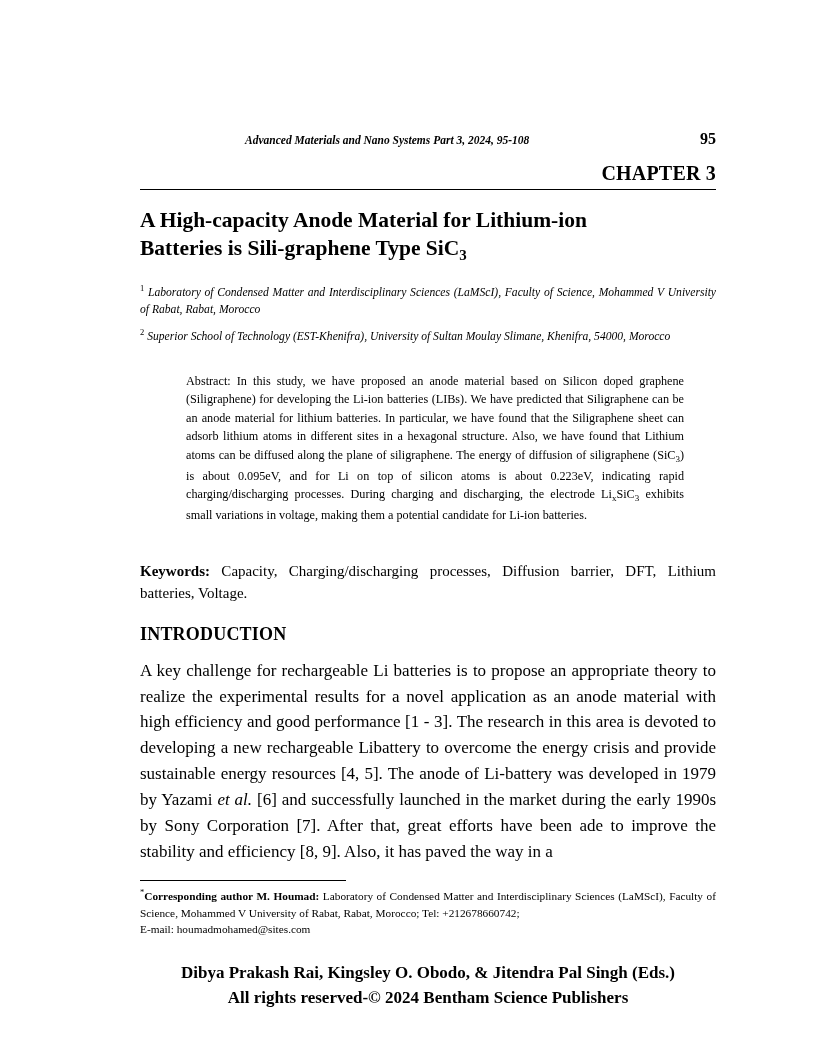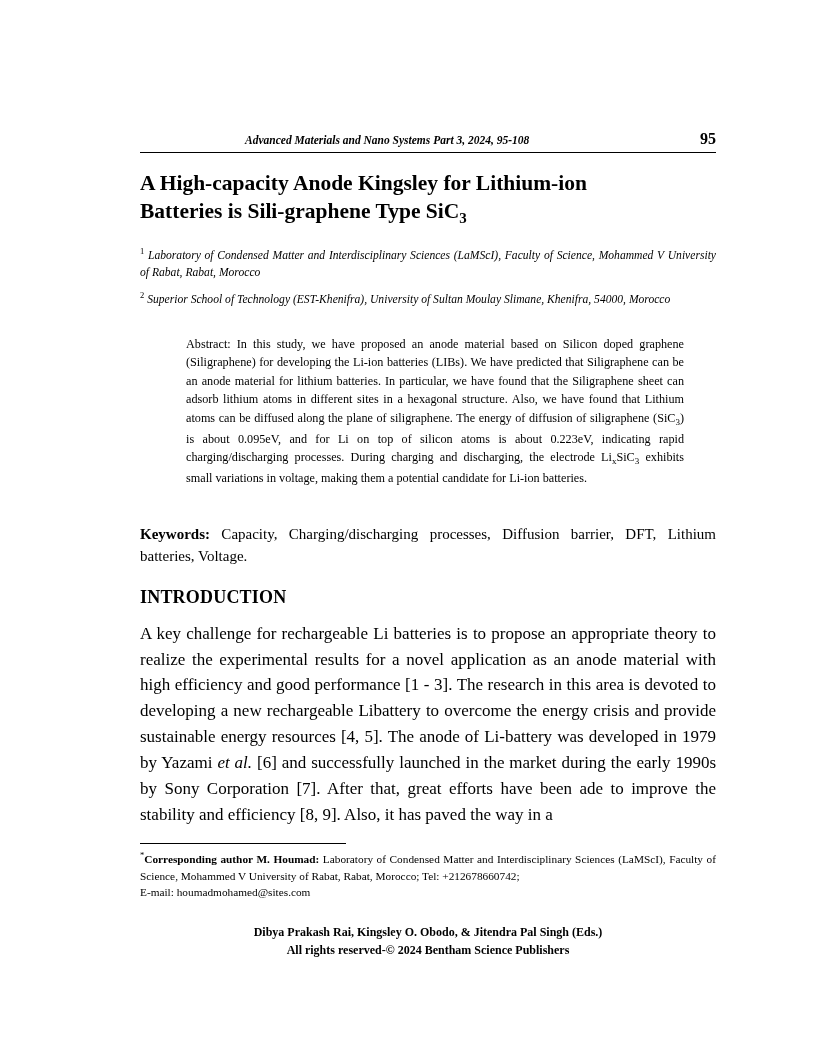--- a/index.html
+++ b/index.html
@@ -132,40 +132,41 @@
   .footnote .lbl {
     font-weight: bold;
   }
   .footnote sup {
     font-size: 8.5px;
     vertical-align: super;
   }
   .colophon {
     margin-top: 22px;
     text-align: center;
-    font-size: 12px;
+    font-size: 17px;
     font-weight: bold;
     line-height: 1.5;
   }
 </style>
 </head>
 <body>
 
 <div class="page">
 
   <div class="running-head">
     <span class="journal">Advanced Materials and Nano Systems Part 3, 2024, 95-108</span>
     <span class="pageno">95</span>
   </div>
 
+  <div class="chapter-line">CHAPTER 3</div>
 
   <div class="rule"></div>
 
   <h1 class="title">
-    <span>A  High-capacity  Anode  Kingsley  for  Lithium-ion</span><br>
+    <span>A  High-capacity  Anode  Material  for  Lithium-ion</span><br>
     <span>Batteries is Sili-graphene Type SiC</span><span class="sub">3</span>
   </h1>
 
 
   <div class="affil">
     <sup>1</sup>
     <span>Laboratory of Condensed Matter and Interdisciplinary Sciences (LaMScI), Faculty of Science, Mohammed V University of Rabat, Rabat, Morocco</span>
   </div>
 
   <div class="affil">

